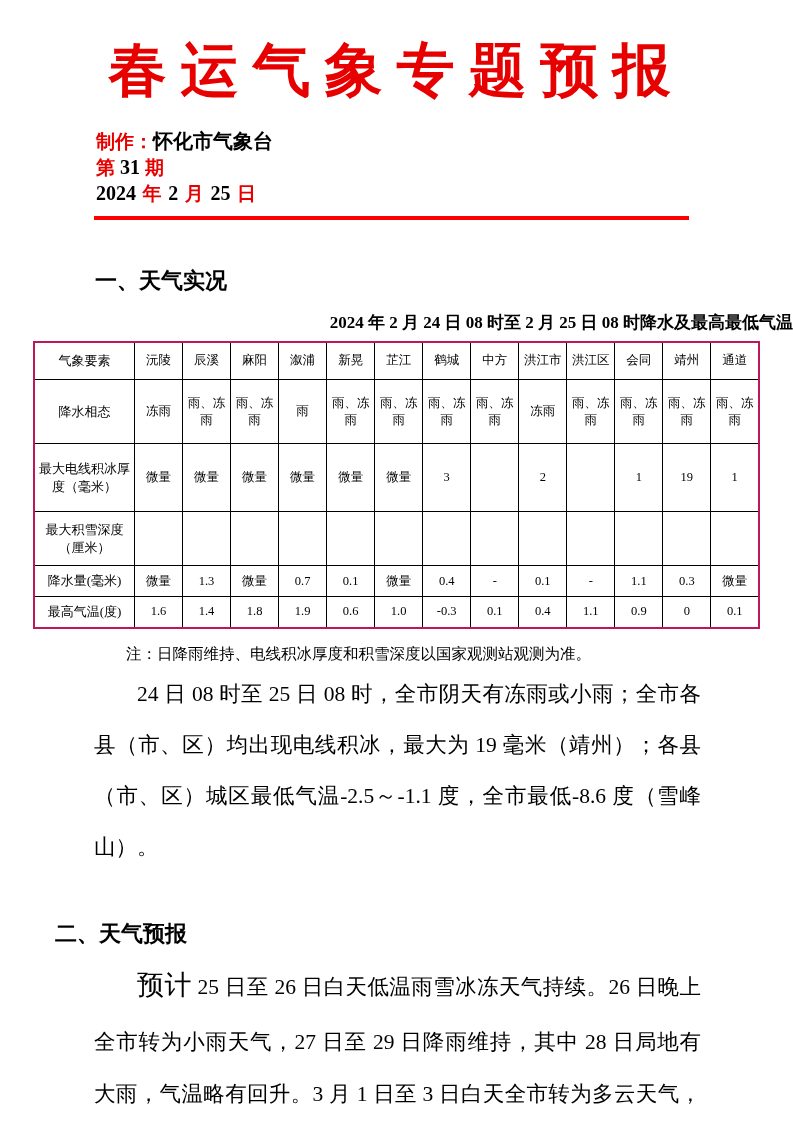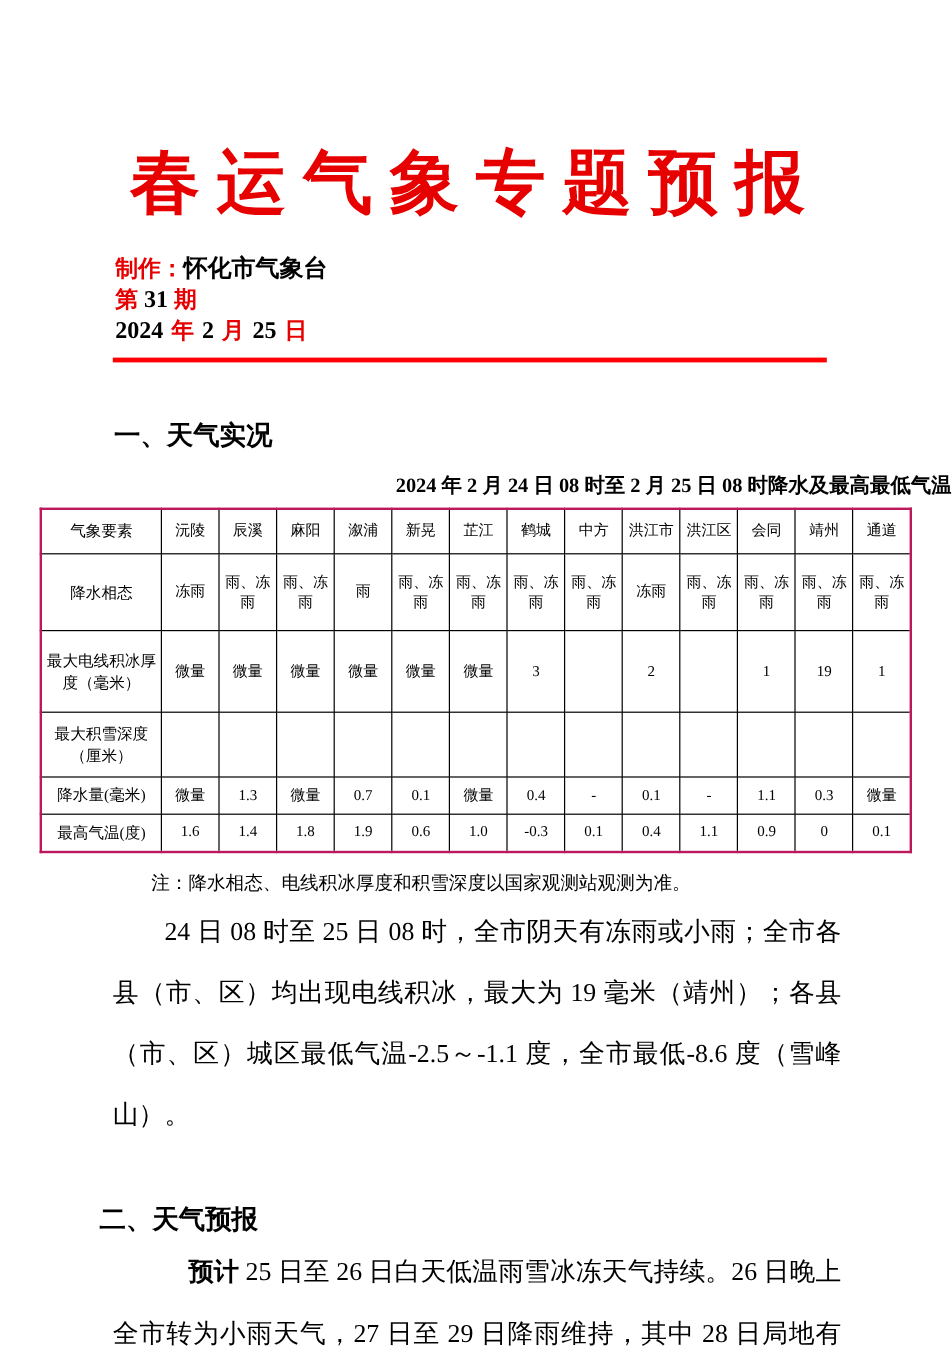--- a/index.html
+++ b/index.html
@@ -9,21 +9,21 @@
     height: 1122px;
     margin: 0 auto;
     background: #ffffff;
     overflow: hidden;
     font-family: "Liberation Serif", serif;
     color: #000;
   }
   
   .doc-title {
     margin: 0;
-    padding-top: 118px;
+    padding-top: 36px;
     text-align: center;
     color: #e60000;
     font-family: "DejaVu Serif", serif;
     font-weight: bold;
     font-size: 58px;
     letter-spacing: 14px;
     line-height: 1.2;
     white-space: nowrap;
   }
   .masthead {
@@ -46,21 +46,21 @@
   }
   
   .section-heading {
     margin: 0;
     font-family: "DejaVu Sans", sans-serif;
     font-weight: bold;
     font-size: 22px;
     color: #000;
   }
   #sec1-heading { margin: 46px 0 0 95px; }
-  #sec2-heading { margin: 46px 0 0 83px; }
+  #sec2-heading { margin: 46px 0 0 55px; }
   
   .table-title {
     margin-top: 15px;
     text-align: right;
     font-weight: bold;
     font-size: 17px;
     font-family: "Liberation Serif", serif;
   }
   table.weather {
     border-collapse: collapse;
@@ -92,21 +92,21 @@
     margin: 15px 90px 0 126px;
     font-size: 15.5px;
   }
   .body-para {
     margin: 4px 92px 0 94px;
     font-size: 21.5px;
     line-height: 2.38;
     text-align: justify;
     text-indent: 2em;
   }
-  .body-para .lead-bold { font-weight: bold; font-family: "DejaVu Sans", sans-serif; font-size: 21px; margin-left: 20px; }
+  .body-para .lead-bold { font-weight: normal; font-family: "DejaVu Sans", sans-serif; font-size: 27px; }
 </style>
 </head>
 <body>
 
 <div class="page">
 
   <h1 class="doc-title">春运气象专题预报</h1>
 
   <div class="masthead">
     <span><span class="red">制作：</span><span class="blk">怀化市气象台</span></span>
@@ -216,21 +216,21 @@
           <td>0.1</td>
           <td>0.4</td>
           <td>1.1</td>
           <td>0.9</td>
           <td>0</td>
           <td>0.1</td>
         </tr>
       </tbody>
   </table>
 
-  <p class="note">注：降水相态、电线积冰厚度和积雪深度以国家观测站观测为准。</p>
+  <p class="note">注：日降雨维持、电线积冰厚度和积雪深度以国家观测站观测为准。</p>
 
   <p class="body-para">24 日 08 时至 25 日 08 时，全市阴天有冻雨或小雨；全市各县（市、区）均出现电线积冰，最大为 19 毫米（靖州）；各县（市、区）城区最低气温-2.5～-1.1 度，全市最低-8.6 度（雪峰山）。</p>
 
   <h2 class="section-heading" id="sec2-heading">二、天气预报</h2>
 
   <p class="body-para"><span class="lead-bold">预计</span><span> 25 日至 26 日白天低温雨雪冰冻天气持续。26 日晚上全市转为小雨天气，27 日至 29 日降雨维持，其中 28 日局地有大雨，气温略有回升。3 月 1 日至 3 日白天全市转为多云天气，气温明</span></p>
 
 </div>
 
 </body></html>

